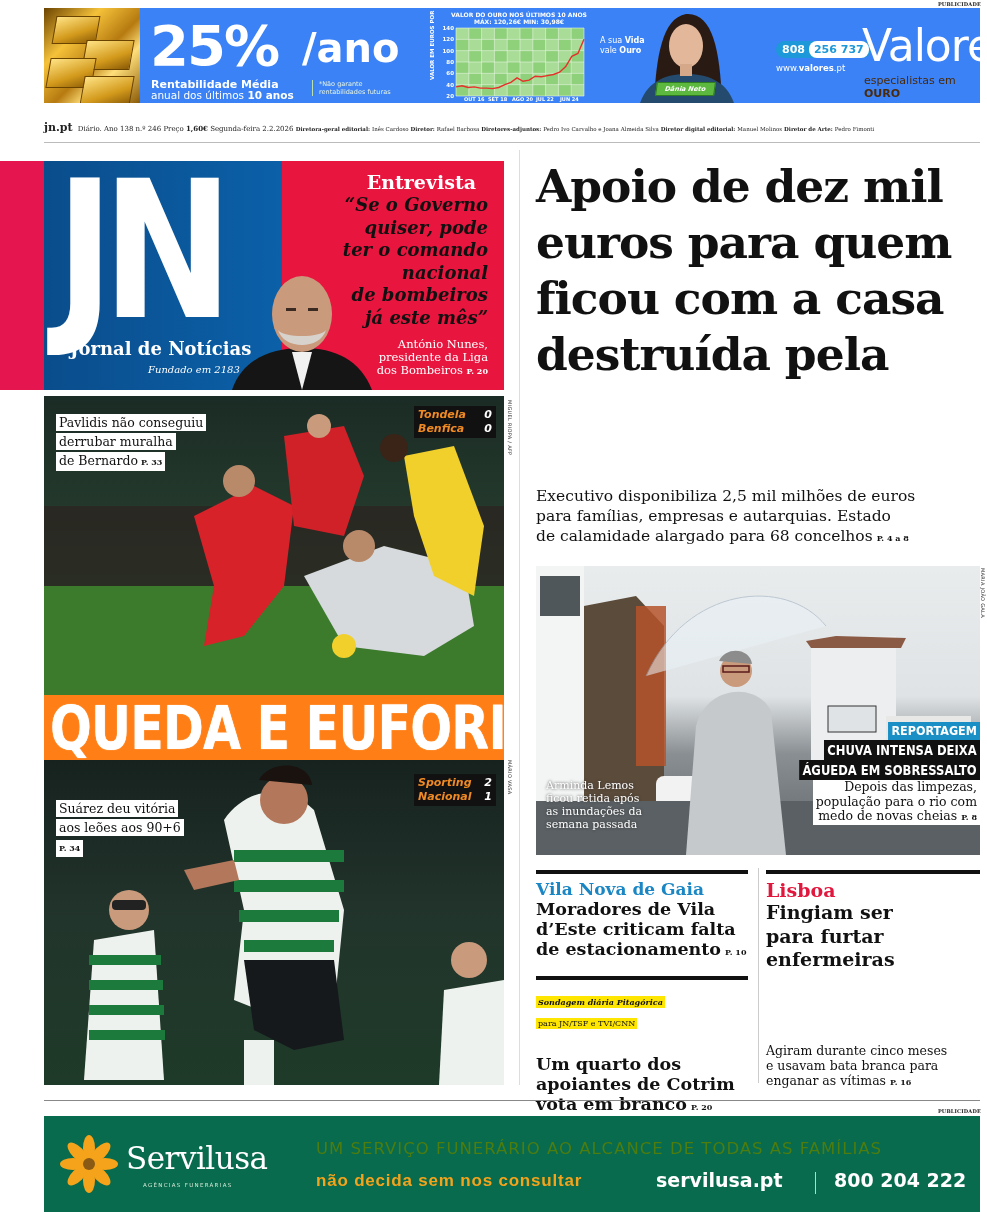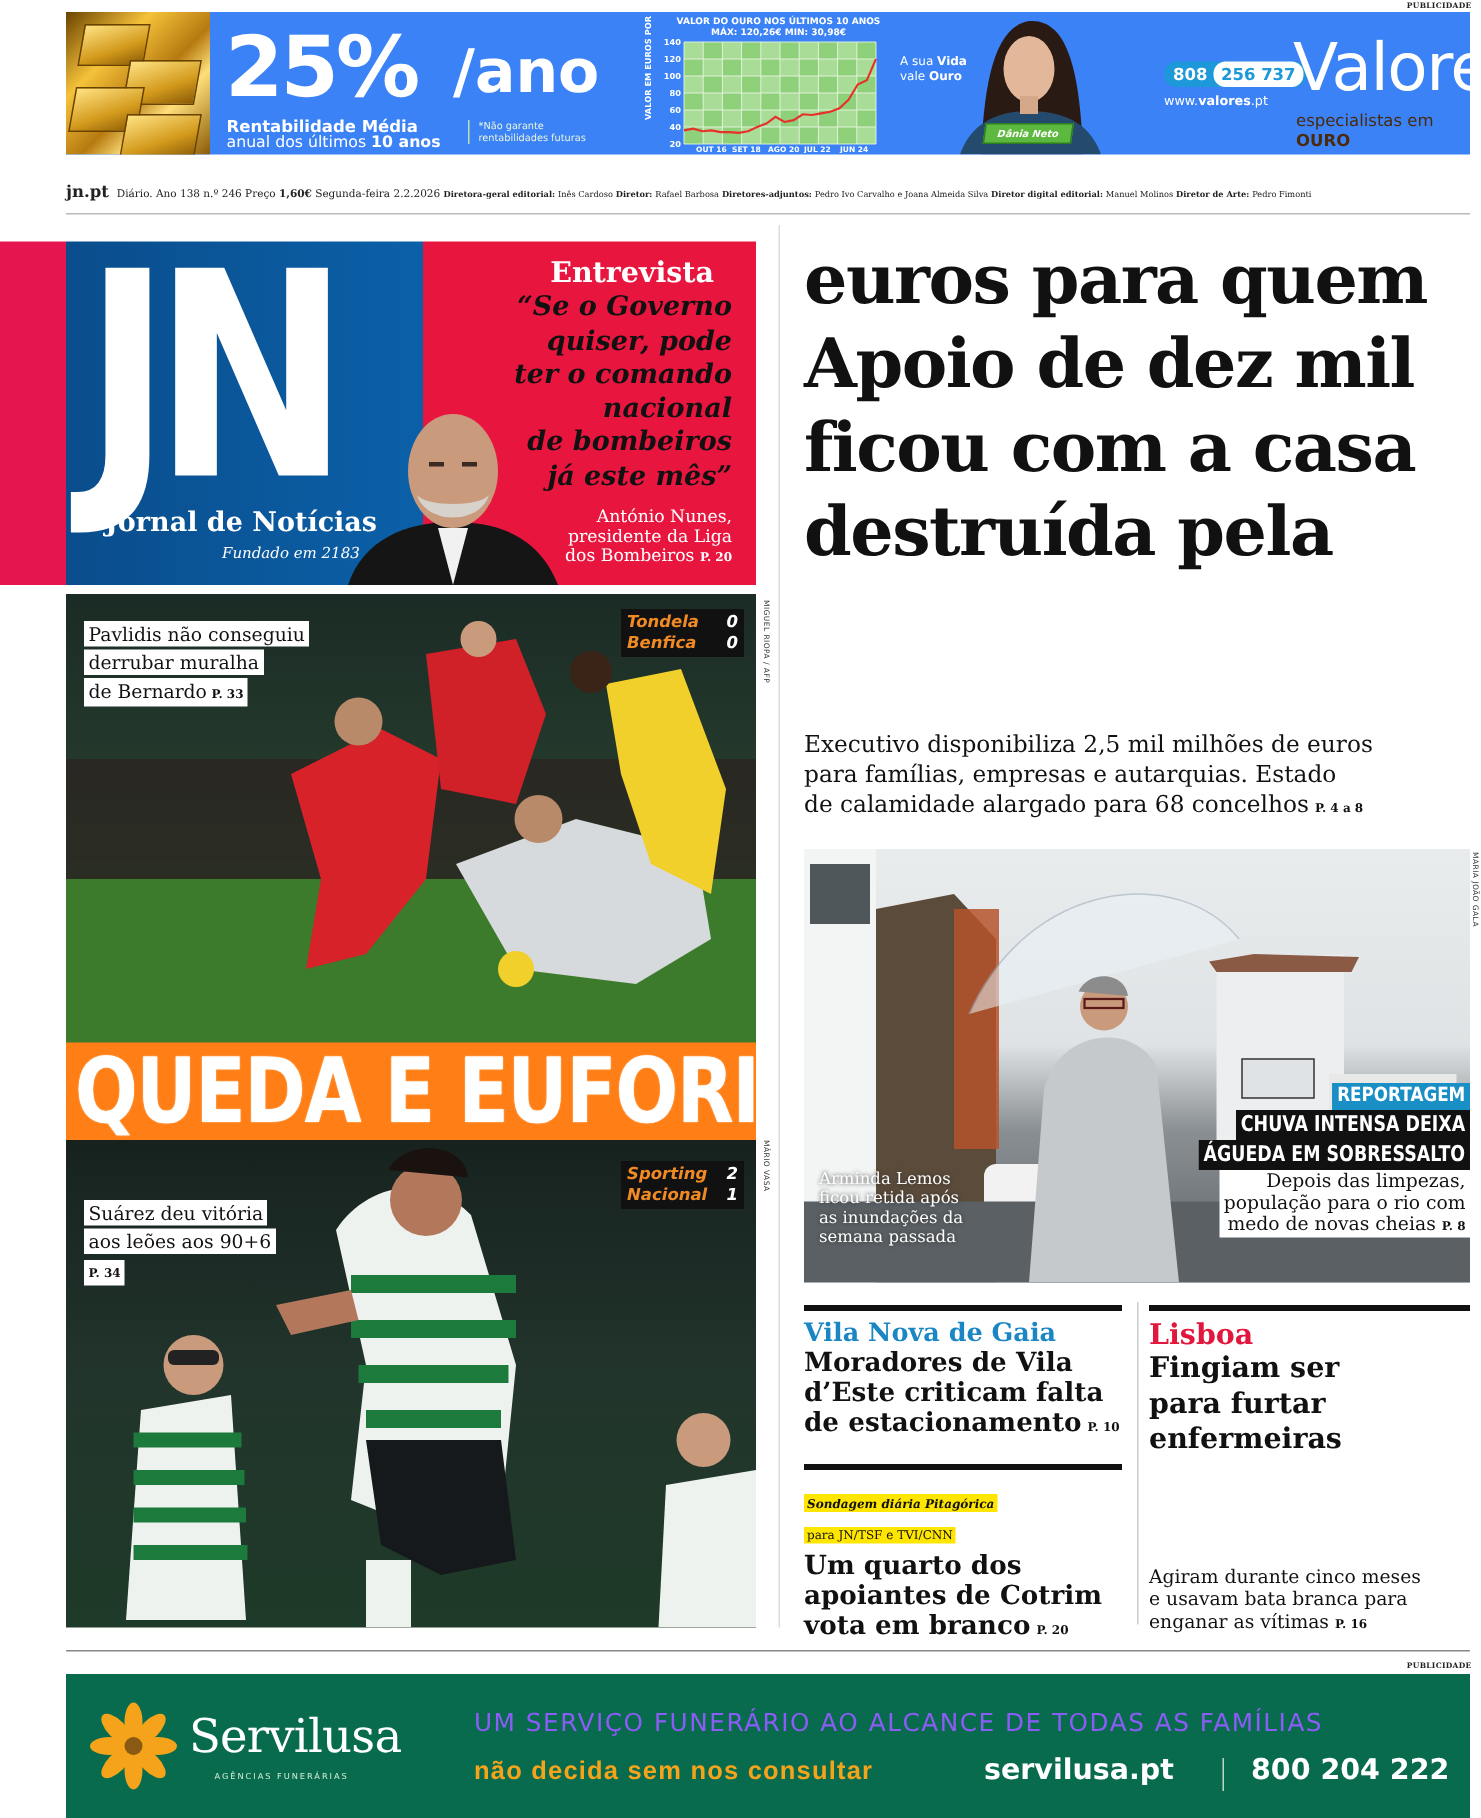--- a/index.html
+++ b/index.html
@@ -81,21 +81,21 @@
   .h2b{font-weight:bold;font-size:19px;line-height:23.5px;color:#111}
   .hl{background:#ffe600;font-size:8px;padding:1px 2px;display:inline-block;color:#111}
   .hl.it{font-style:italic;font-weight:bold}
   .small{font-size:12.5px;line-height:15px}
   .vline2{left:758px;top:868px;width:1px;height:215px;background:#ccc}
 
   .rule2{left:44px;top:1100px;width:936px;height:1px;background:#888}
   #bot-ad{left:44px;top:1116px;width:936px;height:96px;background:#086b4d}
   .serv{left:126px;top:1140px;color:#fff;font-family:"DejaVu Serif",serif;font-size:31px;letter-spacing:-.5px}
   .agen{left:143px;top:1182px;color:#d7ead8;font-family:"DejaVu Sans",sans-serif;font-size:5.5px;letter-spacing:1.3px}
-  .umserv{left:316px;top:1139px;color:#8b5cf6;font-family:"DejaVu Sans",sans-serif;font-size:16.5px;letter-spacing:1px;white-space:nowrap}
+  .umserv{left:316px;top:1139px;color:#4d7c0f;font-family:"DejaVu Sans",sans-serif;font-size:16.5px;letter-spacing:1px;white-space:nowrap}
   .naodec{left:316px;top:1171px;color:#f5a31a;font-family:Liberation Sans, sans-serif;font-size:17px;letter-spacing:.8px;font-weight:bold;white-space:nowrap}
   .site2{left:656px;top:1169px;color:#fff;font-family:"DejaVu Sans",sans-serif;font-size:19px;font-weight:bold;white-space:nowrap}
   .sep{left:815px;top:1172px;width:1px;height:22px;background:#b8d7c8}
   .tel{left:834px;top:1169px;color:#fff;font-family:"DejaVu Sans",sans-serif;font-size:19px;font-weight:bold;white-space:nowrap}
 </style>
 </head>
 <body>
 
 <div class="abs pub" style="right:6px;top:1px">PUBLICIDADE</div>
 <div class="abs" id="top-ad">
@@ -314,22 +314,22 @@
       </div>
   </div>
   <div class="abs score" style="left:370px;top:14px" id="match2">
       <div><span class="t">Sporting</span><span class="s">2</span></div>
       <div><span class="t">Nacional</span><span class="s">1</span></div>
     </div>
 </div>
 <div class="abs credit" style="left:507px;top:760px">MÁRIO VASA</div>
 
 <div class="abs headline" id="headline">
+    <div>Apoio de dez mil</div>
     <div>euros para quem</div>
-    <div>Apoio de dez mil</div>
     <div>ficou com a casa</div>
     <div>destruída pela</div>
   </div>
 <div class="abs lede" id="lede">
     <div>Executivo disponibiliza 2,5 mil milhões de euros</div>
     <div>para famílias, empresas e autarquias. Estado</div>
     <div>de calamidade alargado para 68 concelhos<span class="pg" style="margin-left: 4px;">P. 4 a 8</span></div>
   </div>
 
 <div class="abs" id="photo3">
@@ -377,21 +377,21 @@
   <div class="h2" id="gaia-h">
       <div>Moradores de Vila</div>
       <div>d’Este criticam falta</div>
       <div>de estacionamento<span class="pg" style="margin-left: 4px;">P. 10</span></div>
     </div>
 </div>
 <div class="abs thick" style="left:536px;top:976px;width:212px"></div>
 <div class="abs" style="left:536px;top:990px;width:216px">
   <div><span class="hl it">Sondagem diária Pitagórica</span></div>
   <div style="margin-top:2px"><span class="hl">para JN/TSF e TVI/CNN</span></div>
-  <div class="h2" id="poll-h" style="margin-top:4px">
+  <div class="h2" id="poll-h" style="margin-top:24px">
       <div>Um quarto dos</div>
       <div>apoiantes de Cotrim</div>
       <div>vota em branco<span class="pg" style="margin-left: 4px;">P. 20</span></div>
     </div>
 </div>
 
 <div class="abs vline2"></div>
 
 <div class="abs thick" style="left:766px;top:870px;width:214px"></div>
 <div class="abs" style="left:766px;top:879px;width:214px">

